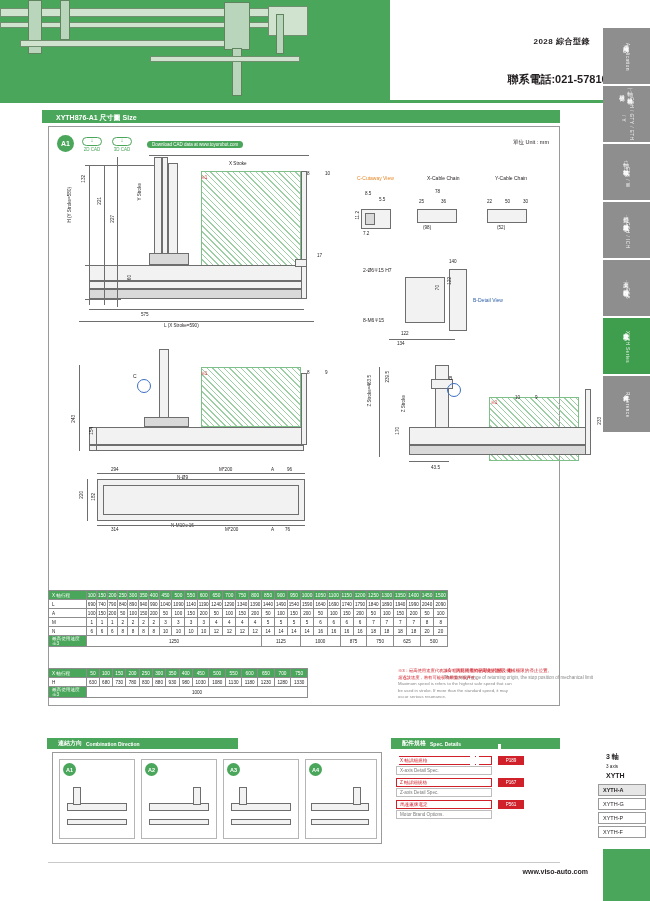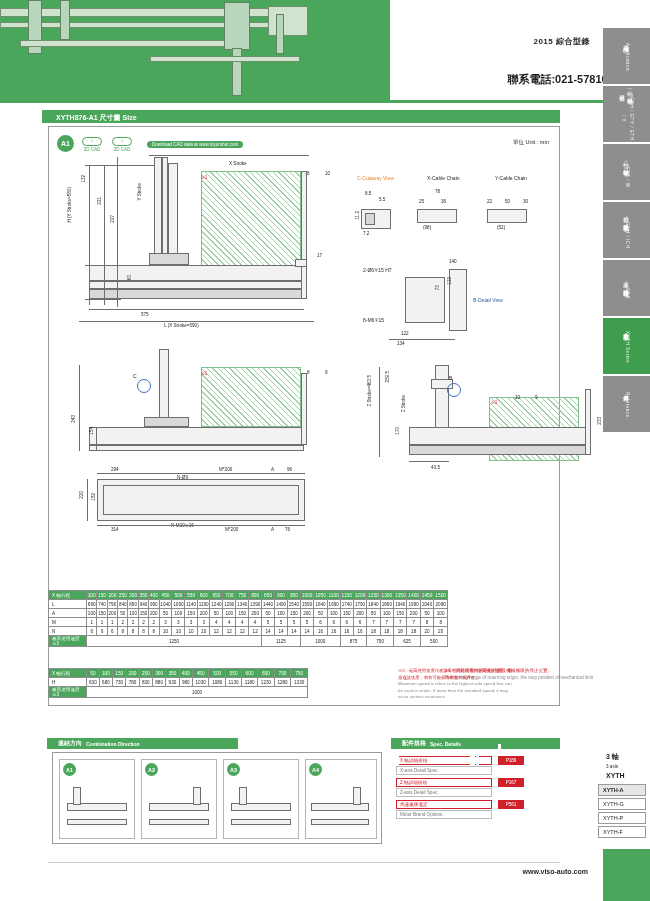--- a/index.html
+++ b/index.html
@@ -201,21 +201,21 @@
     <div class="bar-d" style="left:28px; top:0px;  width:14px;  height:54px;"></div>
     <div class="bar-d" style="left:60px; top:0px;  width:10px;  height:40px;"></div>
     <div class="bar-h" style="left:20px; top:40px; width:230px; height:7px;"></div>
     <div class="bar-d" style="left:224px;top:2px;  width:26px;  height:48px;"></div>
     <div class="bar-d" style="left:232px;top:48px; width:10px;  height:48px;"></div>
     <div class="bar-h" style="left:150px;top:56px; width:150px; height:6px;"></div>
     <div class="bar-h" style="left:268px;top:6px;  width:40px;  height:30px;"></div>
     <div class="bar-d" style="left:276px;top:14px; width:8px;   height:40px;"></div>
   </div>
   <div class="banner-white"></div>
-  <div class="cat-title">2015 綜合型錄</div>
+  <div class="cat-title">2028 綜合型錄</div>
   <div class="toyo-logo">TOYO</div>
   <div class="phone">聯系電話:021-57810530</div>
   <div class="banner-underline"></div>
 
   <div class="tabs">
     <div class="tab">
       <span>選用說明</span>
       <span class="t2">Application</span>
     </div>
     <div class="tab">

